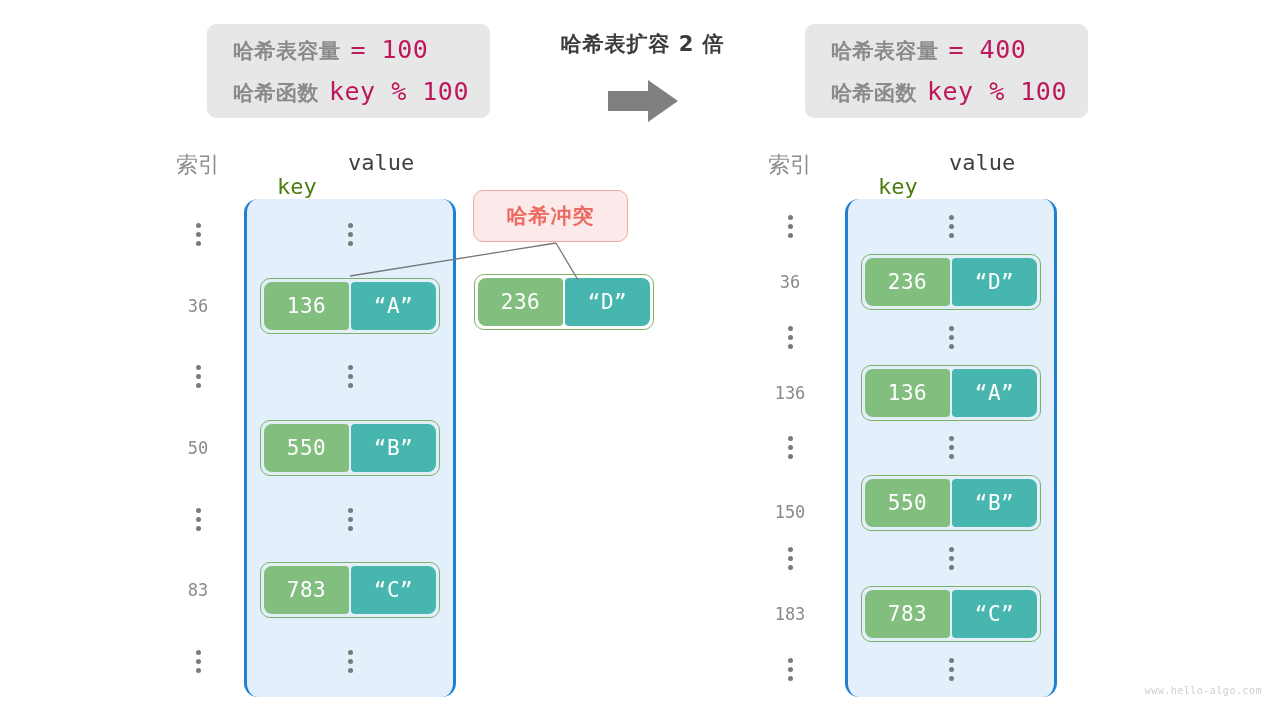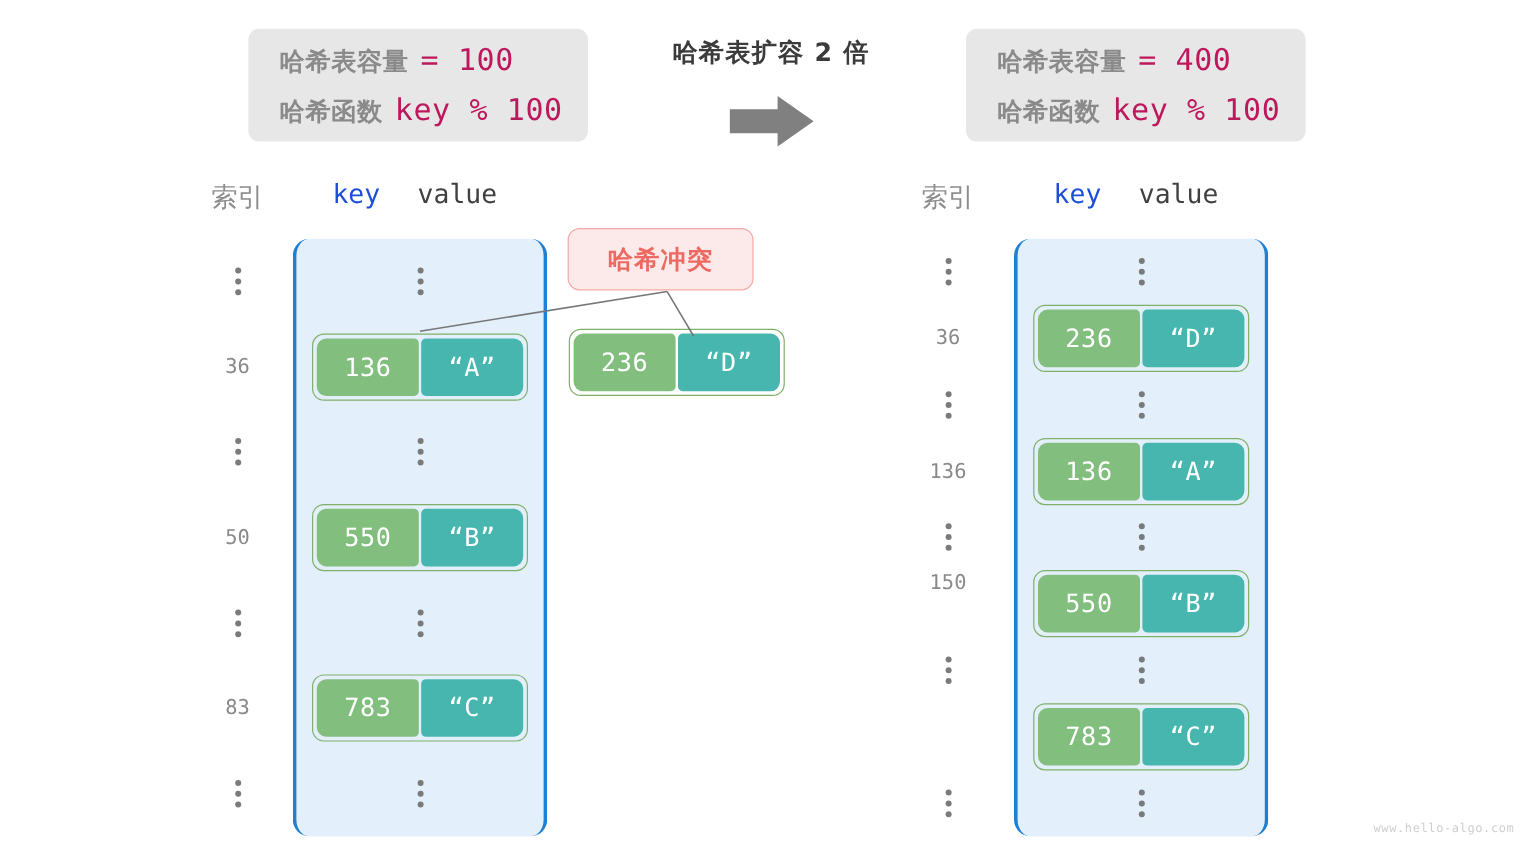--- a/index.html
+++ b/index.html
@@ -80,21 +80,21 @@
     position: absolute;
     font-family: "DejaVu Sans Mono", "Liberation Mono", monospace;
     font-size: 22px;
     white-space: pre;
   }
   .head-index {
     color: #8d8d8d;
     font-family: "DejaVu Sans", "Liberation Sans", sans-serif;
     font-size: 22px;
   }
-  .head-key   { color: #1d4ed8; }
+  .head-key   { color: #4d7c0f; margin-top: 24px; }
   .head-value { color: #404040; }
 
   
   .table-box {
     position: absolute;
     width: 212px;
     height: 498px;
     background: #e3f0fb;
     border-left: 3px solid #1f7fd0;
     border-right: 3px solid #1f7fd0;
@@ -363,28 +363,29 @@
       </div>
     </div>
     <div class="idx" style="top: 166px; height: 55.3333px;">136</div>
     <div class="idx" style="top: 221.333px; height: 55.3333px;">
       <div class="vdots">
         <i></i>
         <i></i>
         <i></i>
       </div>
     </div>
-    <div class="idx" style="top: 259px; height: 55.3333px; text-align: right;">150</div>
+    <div class="idx" style="top: 285px; height: 55.3333px; text-align: right;">150</div>
     <div class="idx" style="top: 332px; height: 55.3333px;">
       <div class="vdots">
         <i></i>
         <i></i>
         <i></i>
       </div>
     </div>
+    <div class="idx" style="top: 387.333px; height: 55.3333px;">183</div>
     <div class="idx" style="top: 442.667px; height: 55.3333px;">
       <div class="vdots">
         <i></i>
         <i></i>
         <i></i>
       </div>
     </div>
   </div>
 
 <div class="table-box" id="table-right">

